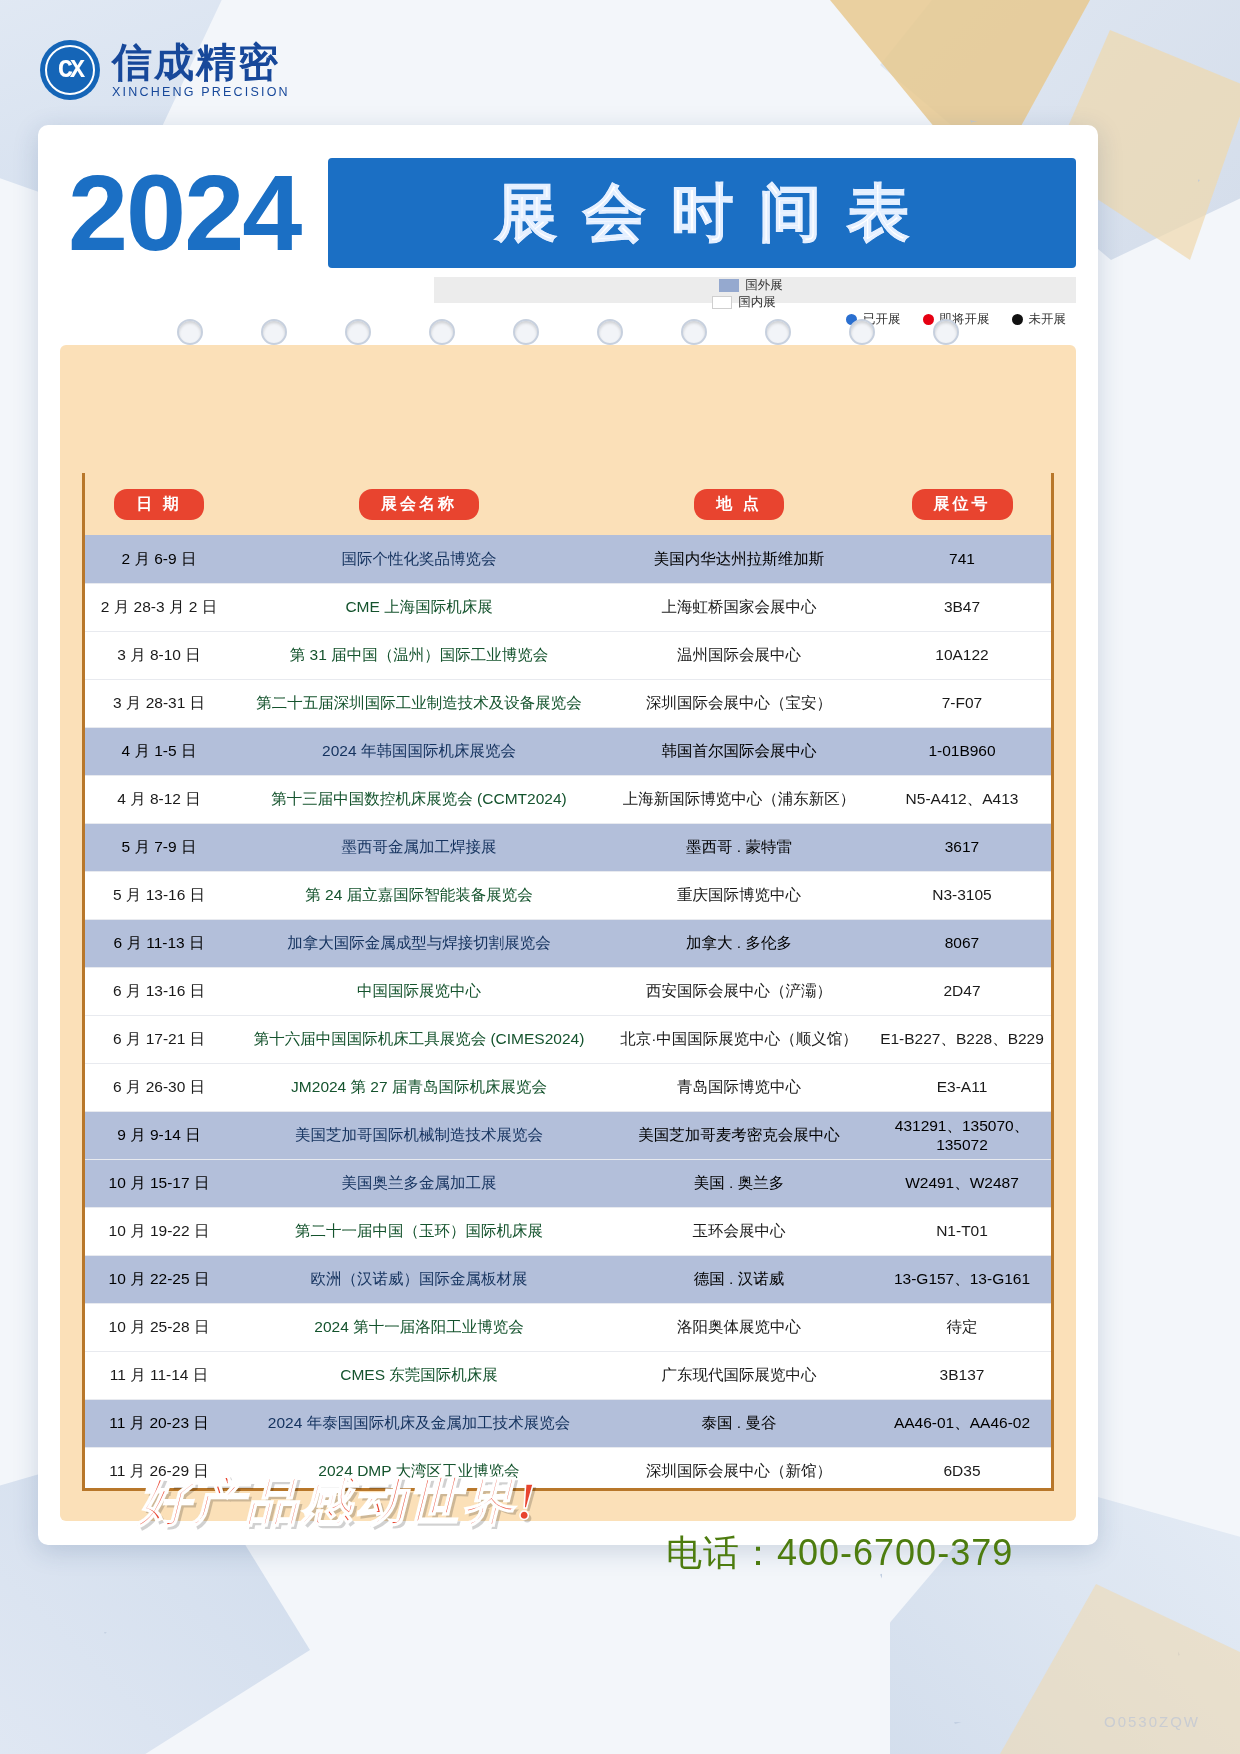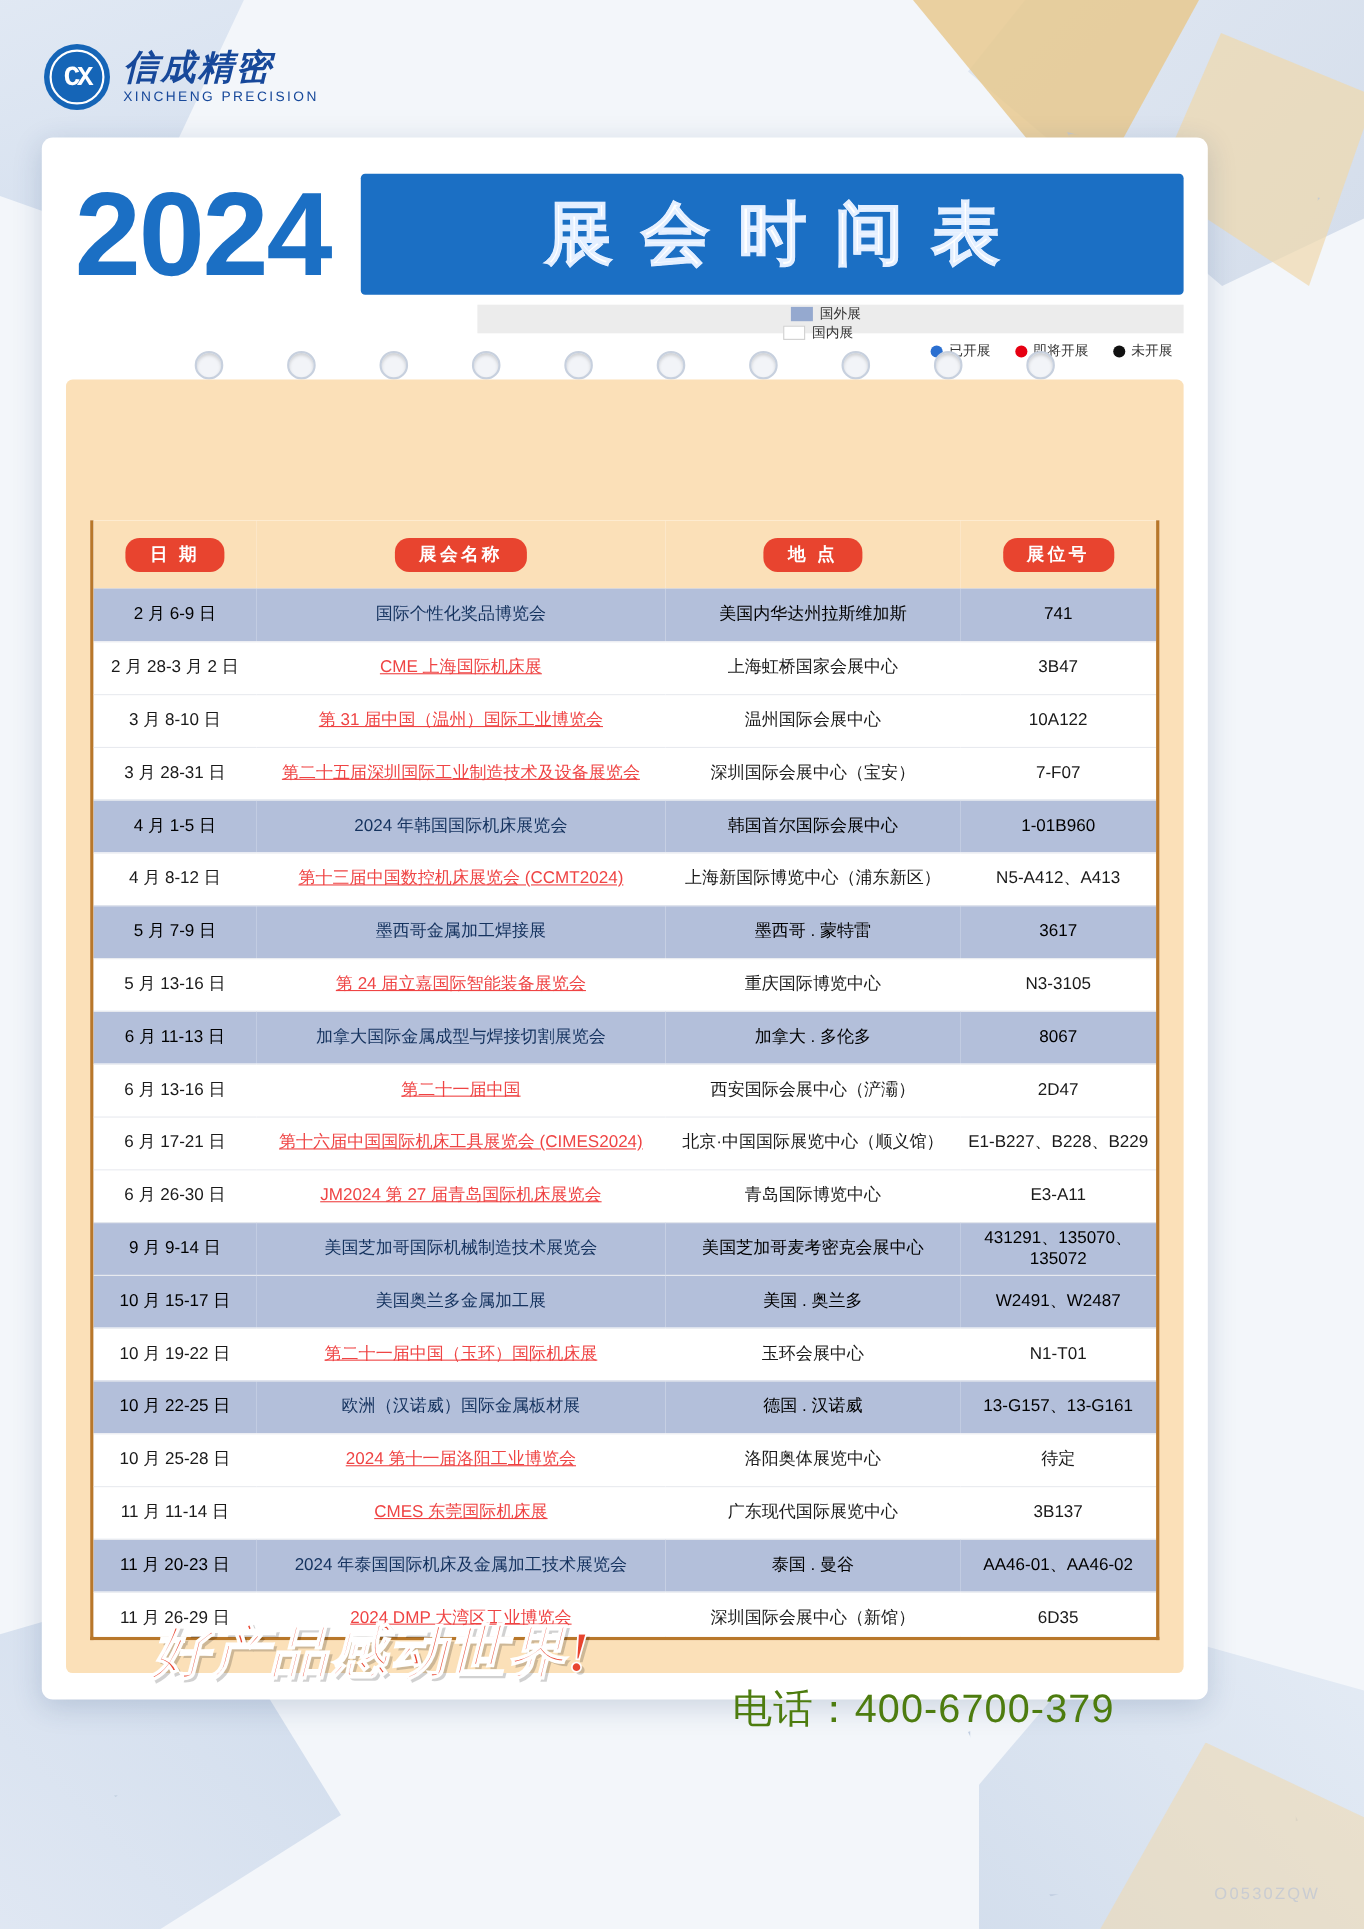--- a/index.html
+++ b/index.html
@@ -100,22 +100,22 @@
     content: ""; position: absolute;
     width: 46px; height: 46px; border-radius: 50%;
     border: 2px solid #ffffff;
   }
   .logo-mark span {
     color: #fff; font-size: 25px; font-weight: bold;
     letter-spacing: -3px; z-index: 2;
     font-family: Liberation Mono, monospace;
   }
   .logo-text-cn {
-    font-size: 32px; font-weight: bold; color: #17489a;
-    letter-spacing: 2px; line-height: 1.05; font-style: italic;
+    font-size: 40px; font-weight: bold; color: #17489a;
+    letter-spacing: 2px; line-height: 1.05;
   }
   .logo-text-en {
     font-size: 12.5px; color: #17489a; letter-spacing: 2.2px;
     margin-top: 2px;
   }
 
   
   #card {
     position: absolute;
     top: 125px; left: 38px;
@@ -230,21 +230,21 @@
     font-size: 15.5px;
     color: #1a4f8a;
     text-align: center;
     vertical-align: middle;
     border-bottom: 1px solid #e8eaef;
     padding: 2px 6px;
     line-height: 1.25;
   }
   tr.row-abroad td { background: #b3bfda; color: #000000; }
   tr.row-domestic td { background: #ffffff; color: #1a1a1a; }
-  tr.row-domestic td.name { color: #ef4444; text-decoration: underline; }
+  tr.row-domestic td.name { color: #14532d; }
   tr.row-abroad td.name { color: #14325e; }
   #slogan {
     position: absolute; top: 1342px; left: 100px;
     font-size: 52px; font-weight: bold;
     font-style: italic;
     color: #e8442f;
     letter-spacing: 2px;
     -webkit-text-stroke: 1.5px #ffffff;
     text-shadow: 3px 3px 0 rgba(0,0,0,.18);
     font-family: "Liberation Serif", serif;
@@ -402,21 +402,21 @@
                 <td class="booth">N3-3105</td>
               </tr>
               <tr class="row-abroad">
                 <td class="date">6 月 11-13 日</td>
                 <td class="name">加拿大国际金属成型与焊接切割展览会</td>
                 <td class="place">加拿大 . 多伦多</td>
                 <td class="booth">8067</td>
               </tr>
               <tr class="row-domestic">
                 <td class="date">6 月 13-16 日</td>
-                <td class="name">第二十一届中国</td>
+                <td class="name">中国国际展览中心</td>
                 <td class="place">西安国际会展中心（浐灞）</td>
                 <td class="booth">2D47</td>
               </tr>
               <tr class="row-domestic">
                 <td class="date">6 月 17-21 日</td>
                 <td class="name">第十六届中国国际机床工具展览会 (CIMES2024)</td>
                 <td class="place">北京·中国国际展览中心（顺义馆）</td>
                 <td class="booth">E1-B227、B228、B229</td>
               </tr>
               <tr class="row-domestic">

